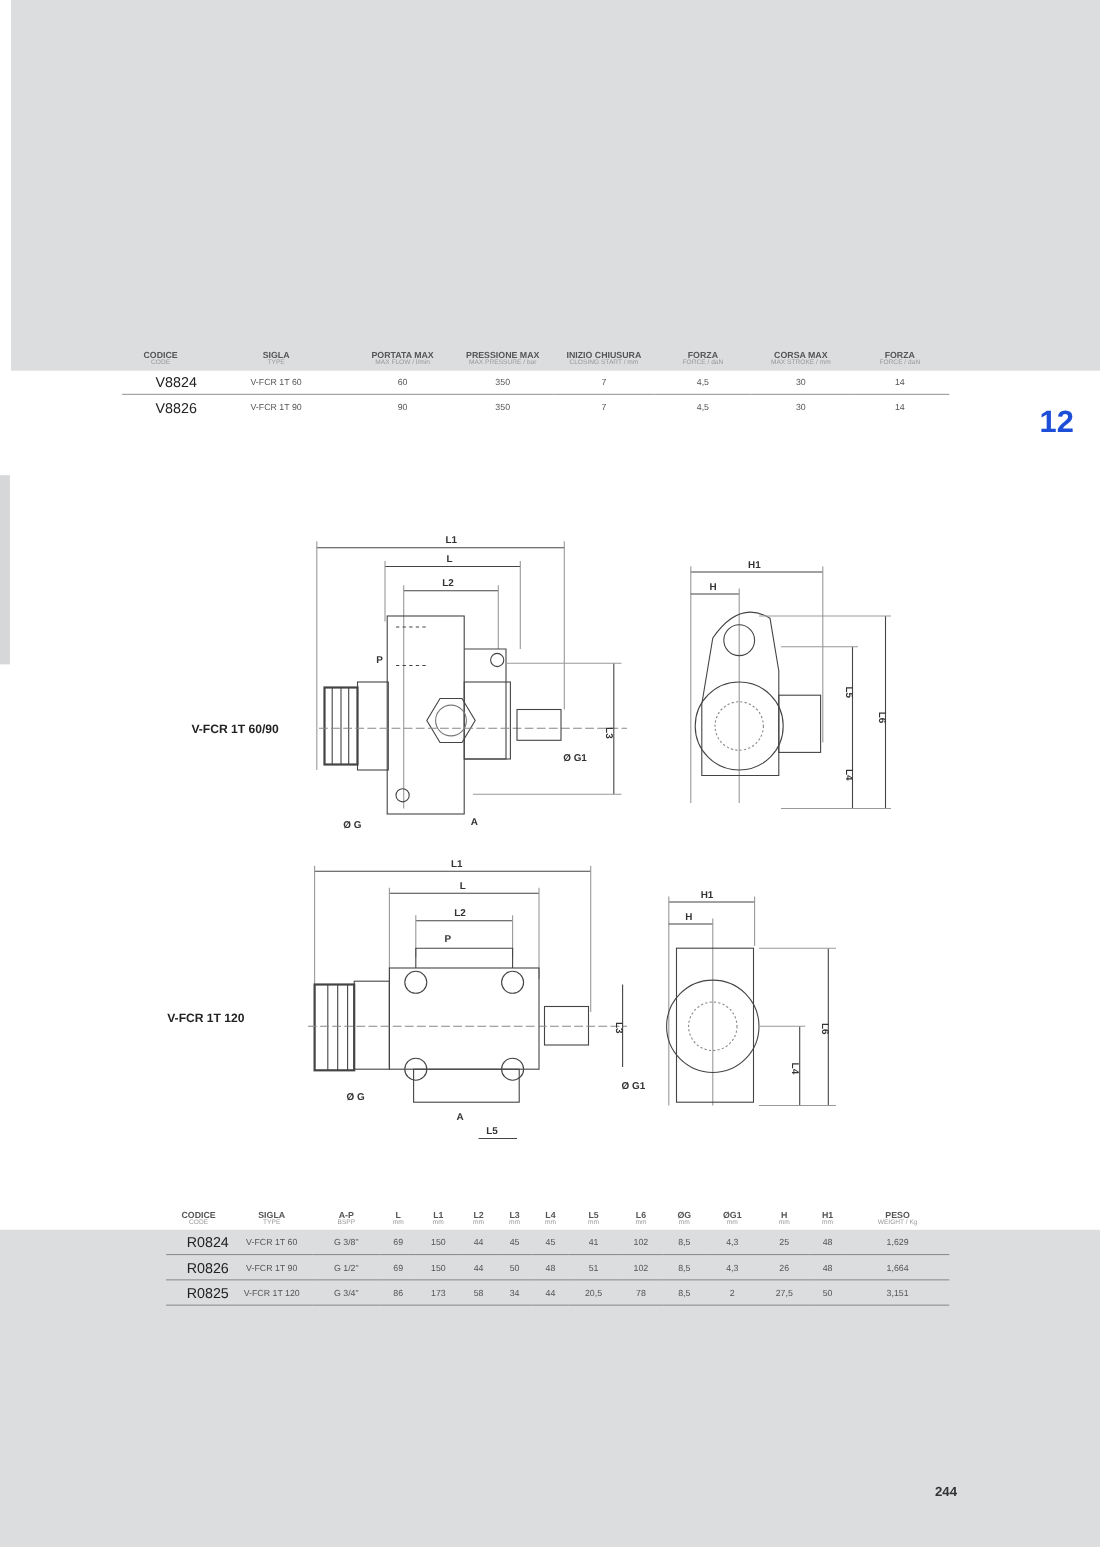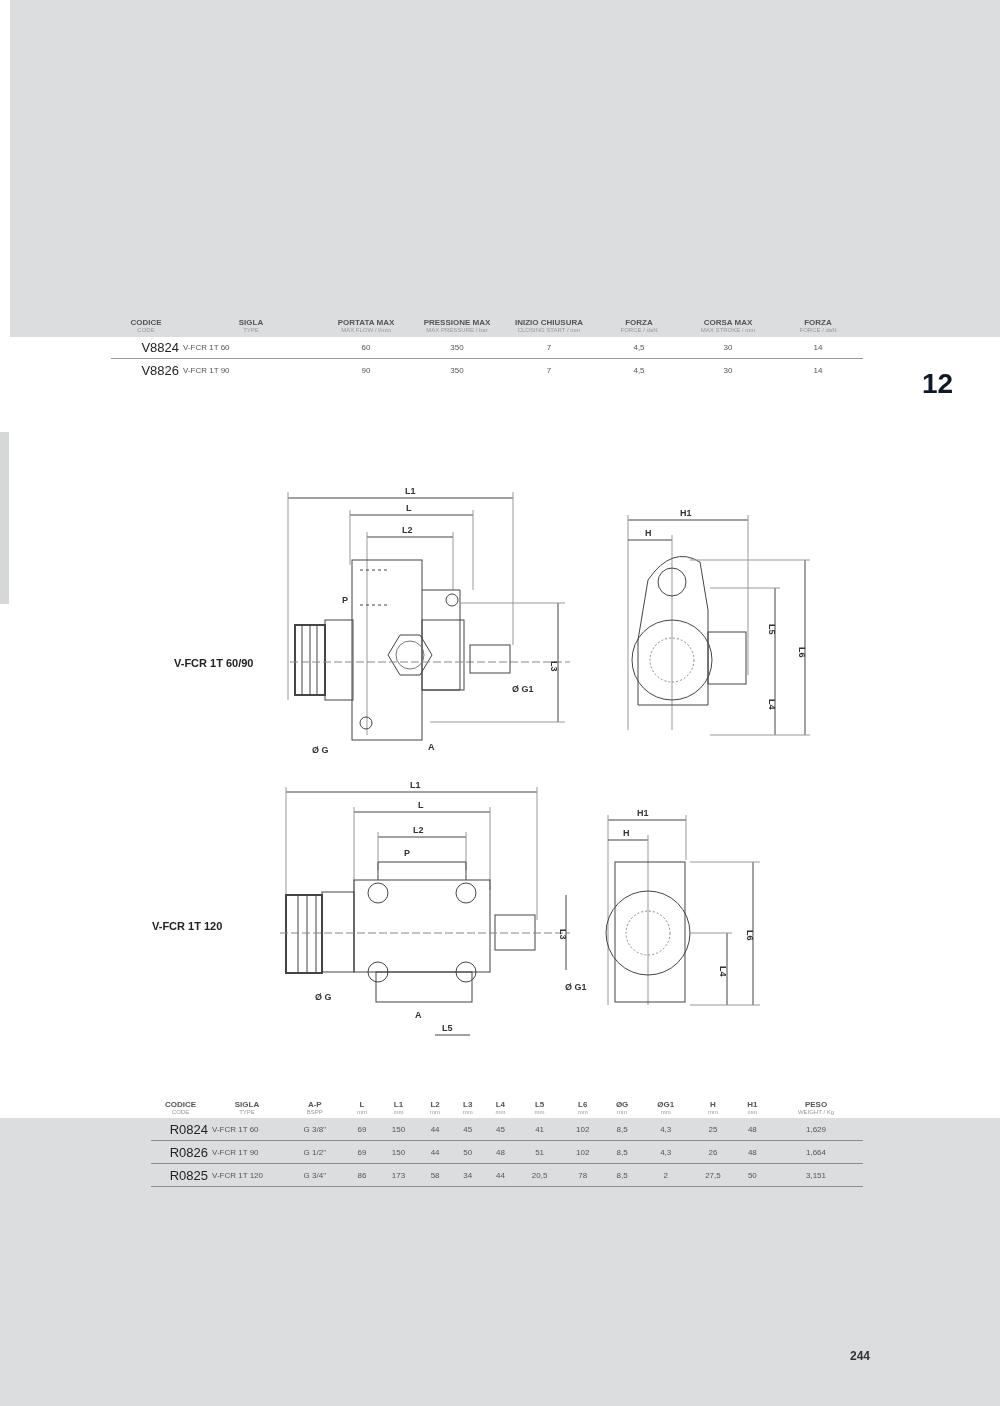--- a/index.html
+++ b/index.html
@@ -1,28 +1,28 @@
 <!DOCTYPE html>
 <html><head>
 <meta charset="utf-8">
 <style>
   html, body { margin:0; padding:0; }
   body { width:1000px; height:1406px; position:relative; background:#ffffff; font-family:"Liberation Sans", sans-serif; color:#222; overflow:hidden; }
   .top-band { position:absolute; left:10px; top:0; width:990px; height:337px; background:#dcdddf; }
   .bottom-band { position:absolute; left:0; top:1118px; width:1000px; height:288px; background:#dcdddf; }
   .side-tab { position:absolute; left:0; top:432px; width:9px; height:172px; background:#d6d7d9; }
-  .chapter { position:absolute; left:922px; top:368px; font-size:28px; font-weight:bold; color:#0f172a; }
+  .chapter { position:absolute; left:945px; top:368px; font-size:28px; font-weight:bold; color:#1d4ed8; }
   .page-num { position:absolute; left:850px; top:1349px; font-size:12px; font-weight:bold; color:#333; }
 
   table.spec { position:absolute; border-collapse:collapse; font-size:8px;margin-left:11px; }
   table.spec th { font-weight:bold; color:#555; text-align:center; vertical-align:bottom; padding:0 2px 2px; line-height:9px; }
   table.spec th .sub { display:block; font-weight:normal; color:#999; font-size:6px; line-height:7px; }
   table.spec td { text-align:center; color:#555; height:22px; padding:0 2px; border-bottom:1px solid #9b9b9b; white-space:nowrap; }
   table.spec td.code { font-weight:normal; color:#222; font-size:13px; text-align:right; }
-  table.spec td.model { text-align:left; }
+  table.spec td.model { text-align:center; }
   table.spec tr:last-child td { border-bottom:none; }
 
   #t1 { left:100px; top:300px; width:752px; }
   #t1 thead tr { height:36px; }
   #t2 { left:140px; top:1078px; width:712px; }
   #t2 thead tr { height:40px; }
   #t2 td { height:22px; border-bottom:1px solid #8f8f8f; }
 
   .drawing { position:absolute; }
   .drawing svg { display:block; }

